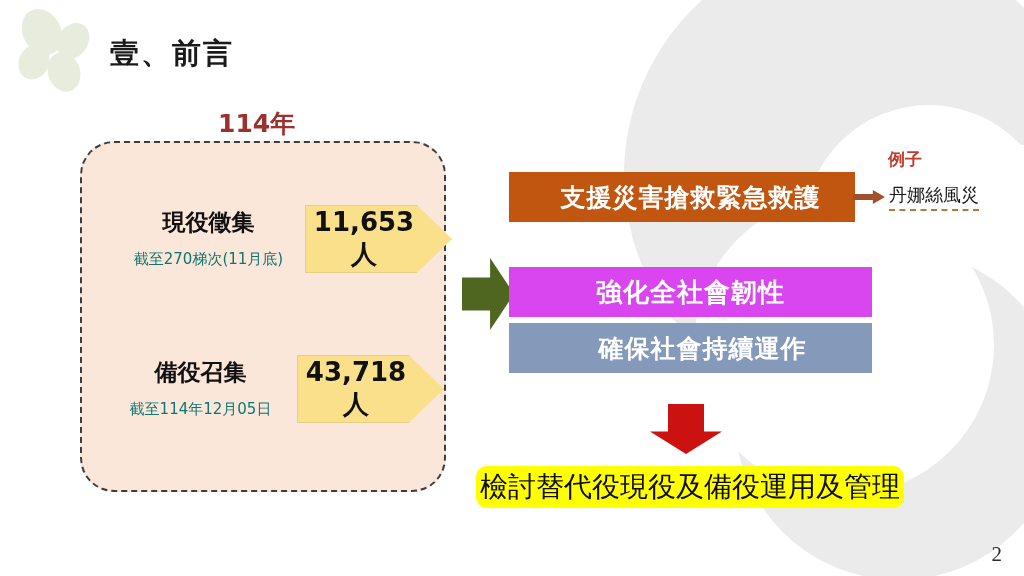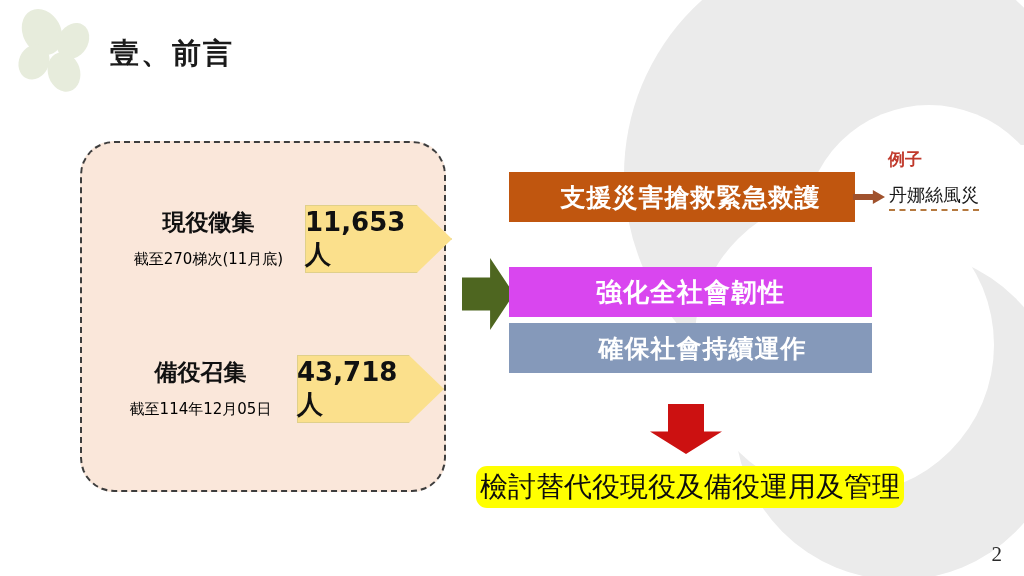--- a/index.html
+++ b/index.html
@@ -74,39 +74,39 @@
   #stat-row-active  { left:116px; top:205px; }
   #stat-row-reserve { left:108px; top:355px; }
 
   .stat-labels { text-align:center; width:185px; }
   .stat-title {
     font-size:23px; font-weight:bold; color:#111;
     font-family:"DejaVu Sans","Liberation Sans",sans-serif;
     line-height:1.15;
   }
   .stat-sub {
-    font-size:15px; color:#000000; margin-top:14px;
+    font-size:15px; color:#0f766e; margin-top:14px;
     font-family:"DejaVu Sans","Liberation Sans",sans-serif;
     white-space:nowrap;
   }
 
   .arrow-chip {
     position:relative; width:147px; height:68px;
     margin-left:4px;
     display:flex; align-items:center;
   }
   .arrow-chip .shape {
     position:absolute; inset:0;
     background:#fbe08c;
     border:1px solid #e0d08a;
     clip-path:polygon(0 0, 76% 0, 100% 50%, 76% 100%, 0 100%);
   }
   .arrow-chip .num {
     position:relative; z-index:2;
-    width:118px; 
+    width:118px; text-align:center;
     font-size:26px; font-weight:bold; color:#111;
     font-family:"DejaVu Sans","Liberation Sans",sans-serif;
   }
 
   
   #connector-arrow {
     position:absolute; left:462px; top:258px;
     width:52px; height:72px;
     background:#4e6620;
     clip-path:polygon(0 27%, 54% 27%, 54% 0, 100% 50%, 54% 100%, 54% 73%, 0 73%);
@@ -196,20 +196,21 @@
     <g fill="#e7ecdc">
       <ellipse cx="34" cy="26" rx="19" ry="24" transform="rotate(-28 34 26)"></ellipse>
       <ellipse cx="65" cy="35" rx="15" ry="19" transform="rotate(32 65 35)"></ellipse>
       <ellipse cx="26" cy="56" rx="15" ry="18" transform="rotate(25 26 56)"></ellipse>
       <ellipse cx="56" cy="66" rx="16" ry="20" transform="rotate(-18 56 66)"></ellipse>
     </g>
   </svg>
 
   <div id="page-title">壹、前言</div>
 
+  <div id="year-label">114年</div>
 
   <div id="left-panel"></div>
 
   <div class="stat-row" id="stat-row-active">
     <div class="stat-labels">
       <div class="stat-title">現役徵集</div>
       <div class="stat-sub">截至270梯次(11月底)</div>
     </div>
     <div class="arrow-chip">
       <div class="shape"></div>

